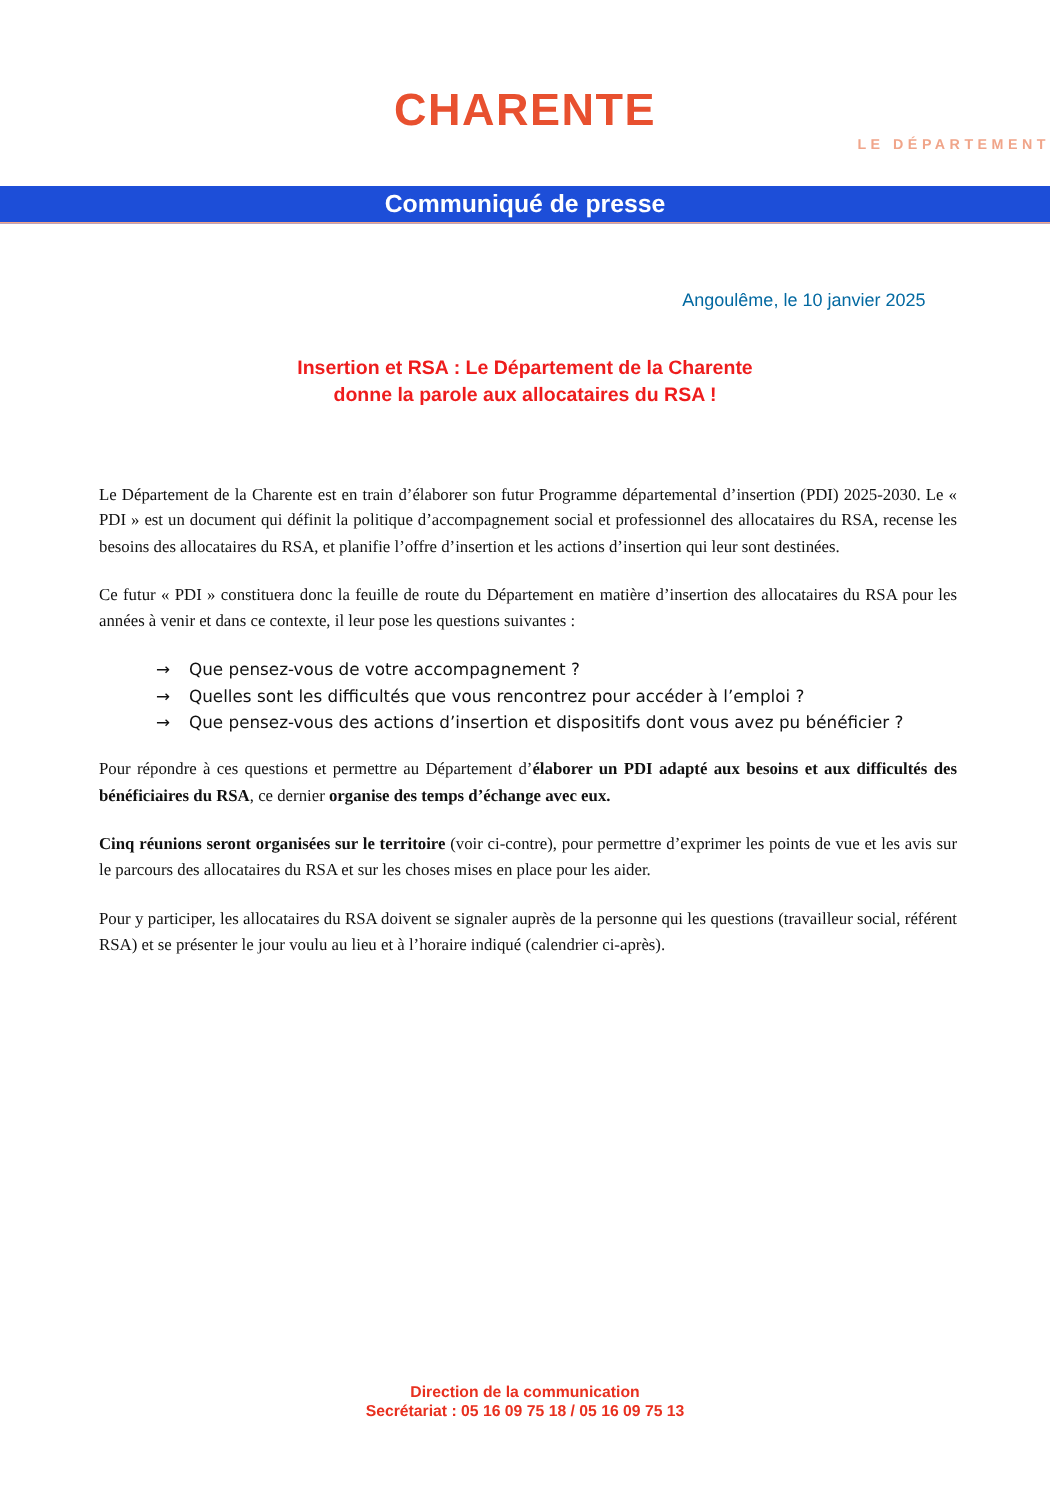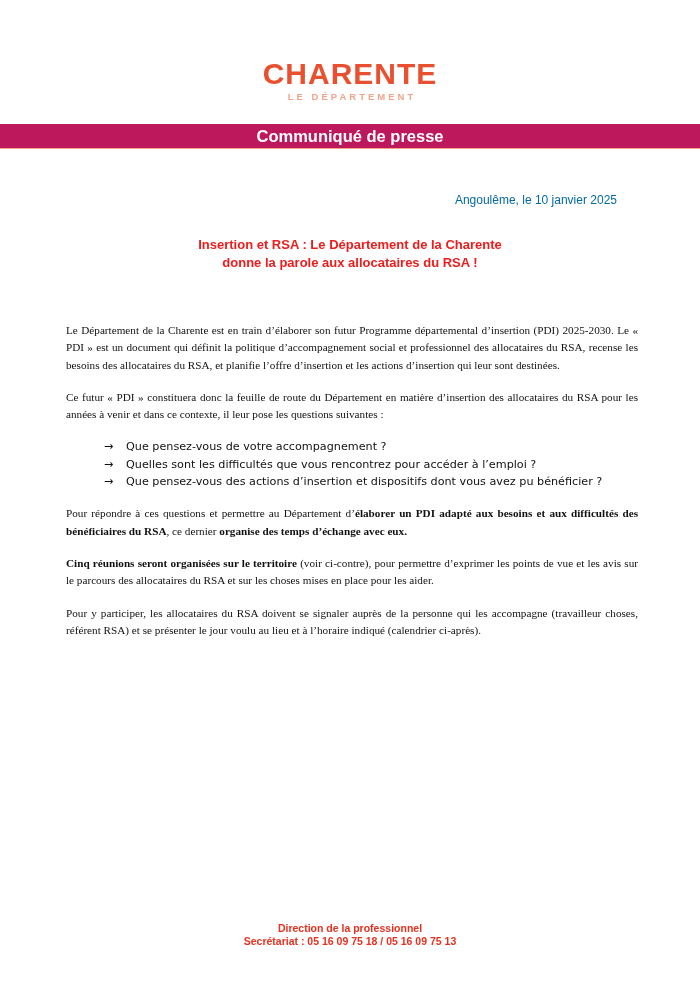--- a/index.html
+++ b/index.html
@@ -1,20 +1,20 @@
 <!DOCTYPE html>
 <html><head>
   <meta charset="utf-8">
   <style>
     html, body { margin: 0; padding: 0; background: #ffffff; }
     body { width: 700px; height: 990px; position: relative; overflow: hidden; font-family: "DejaVu Sans", sans-serif; color: #111; }
     .logo { position: absolute; top: 58px; left: 0; width: 700px; text-align: center; }
     .logo-main { font-family: "Liberation Sans", sans-serif; font-weight: bold; font-size: 30px; letter-spacing: 1px; color: #e8502f; line-height: 32px; }
-    .logo-sub { font-family: "Liberation Sans", sans-serif; font-weight: bold; font-size: 9.5px; letter-spacing: 3px; color: #f0a58a; margin-top: 1px; padding-left: 4px; }
-    .banner { position: absolute; top: 124px; left: 0; width: 700px; height: 24px; background: #be185d; border-bottom: 1px solid #f3a488; text-align: center; }
+    .logo-sub { font-family: "Liberation Sans", sans-serif; font-weight: bold; font-size: 9.5px; letter-spacing: 3px; color: #f0a58a; margin-top: 1px; padding-left: 4px; text-align: right; }
+    .banner { position: absolute; top: 124px; left: 0; width: 700px; height: 24px; background: #1d4ed8; border-bottom: 1px solid #f3a488; text-align: center; }
     .banner span { font-family: "Liberation Sans", sans-serif; font-weight: bold; font-size: 16.5px; color: #ffffff; line-height: 24px; }
     .date { position: absolute; top: 193px; right: 83px; font-family: "Liberation Sans", sans-serif; font-size: 12px; color: #0369a1; }
     .title { position: absolute; top: 236px; left: 0; width: 700px; text-align: center; font-family: Liberation Sans, sans-serif; font-weight: bold; font-size: 13px; color: #ee1c1c; line-height: 18px; }
     .body { position: absolute; top: 322px; left: 66px; width: 572px; font-family: "DejaVu Sans", sans-serif; font-size: 11.2px; line-height: 17.3px; color: #111; }
     .body p { margin: 0 0 15px 0; text-align: justify; font-family: Liberation Serif, serif; }
     .body ul { list-style: none; margin: 0 0 15px 0; padding: 0 0 0 38px; }
     .body ul li { line-height: 17.3px; }
     .body ul li .arrow { display: inline-block; width: 22px; }
     .body b { font-weight: bold; }
     .footer { position: absolute; top: 922px; left: 0; width: 700px; text-align: center; font-family: "Liberation Sans", sans-serif; font-weight: bold; font-size: 10.5px; line-height: 13px; color: #e8301f; }
@@ -41,19 +41,19 @@
 <div class="body">
   <p>Le Département de la Charente est en train d’élaborer son futur Programme départemental d’insertion (PDI) 2025-2030. Le « PDI » est un document qui définit la politique d’accompagnement social et professionnel des allocataires du RSA, recense les besoins des allocataires du RSA, et planifie l’offre d’insertion et les actions d’insertion qui leur sont destinées.</p>
   <p>Ce futur « PDI » constituera donc la feuille de route du Département en matière d’insertion des allocataires du RSA pour les années à venir et dans ce contexte, il leur pose les questions suivantes :</p>
   <ul>
     <li><span class="arrow">→</span><span>Que pensez-vous de votre accompagnement ?</span></li>
     <li><span class="arrow">→</span><span>Quelles sont les difficultés que vous rencontrez pour accéder à l’emploi ?</span></li>
     <li><span class="arrow">→</span><span>Que pensez-vous des actions d’insertion et dispositifs dont vous avez pu bénéficier ?</span></li>
   </ul>
   <p><span>Pour répondre à ces questions et permettre au Département d’</span><b>élaborer un PDI adapté aux besoins et aux difficultés des bénéficiaires du RSA</b><span>, ce dernier </span><b>organise des temps d’échange avec eux.</b></p>
   <p><b>Cinq réunions seront organisées sur le territoire</b><span> (voir ci-contre), pour permettre d’exprimer les points de vue et les avis sur le parcours des allocataires du RSA et sur les choses mises en place pour les aider.</span></p>
-  <p>Pour y participer, les allocataires du RSA doivent se signaler auprès de la personne qui les accompagne (travailleur choses, référent RSA) et se présenter le jour voulu au lieu et à l’horaire indiqué (calendrier ci-après).</p>
+  <p>Pour y participer, les allocataires du RSA doivent se signaler auprès de la personne qui les questions (travailleur social, référent RSA) et se présenter le jour voulu au lieu et à l’horaire indiqué (calendrier ci-après).</p>
 </div>
 
 <div class="footer">
-  <div>Direction de la professionnel</div>
+  <div>Direction de la communication</div>
   <div>Secrétariat : 05 16 09 75 18 / 05 16 09 75 13</div>
 </div>
 
 </body></html>

